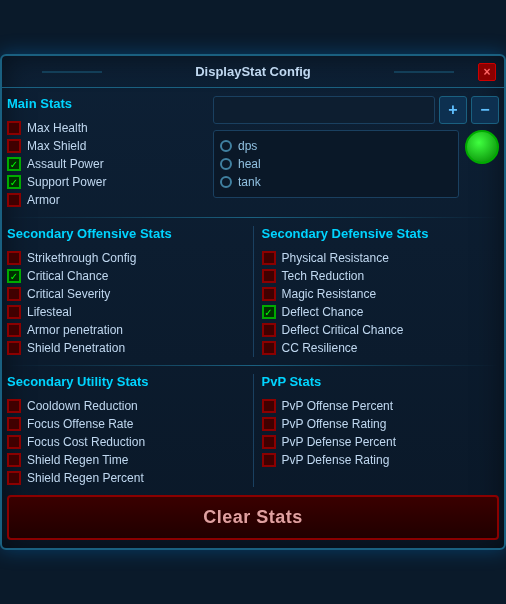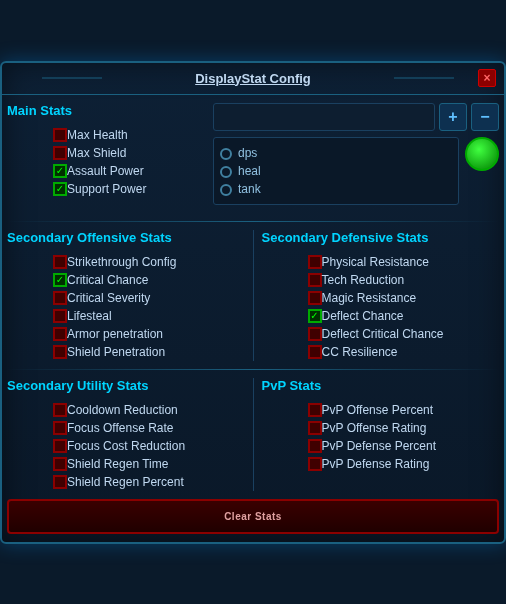--- a/index.html
+++ b/index.html
@@ -20,21 +20,20 @@
       position: relative;
     }
     .title-bar {
       text-align: center;
       padding: 8px 40px;
       color: #c0d8f0;
       font-size: 13px;
       font-weight: bold;
       border-bottom: 1px solid #1a6080;
       position: relative;
-      text-decoration: underline;
     }
     .title-bar::before, .title-bar::after {
       content: '';
       position: absolute;
       top: 50%;
       transform: translateY(-50%);
       height: 1px;
       width: 60px;
       background: #1a6080;
     }
@@ -107,21 +106,21 @@
     .preset-list {
       background: #0a1828;
       border: 1px solid #1a4060;
       border-radius: 3px;
       padding: 6px;
       margin-bottom: 8px;
       flex: 1;
     }
     .preset-item {
       display: flex;
-      align-items: flex-end;
+      align-items: center;
       gap: 6px;
       padding: 2px 0;
       color: #90c0e0;
       font-size: 12px;
     }
     .radio-circle {
       width: 12px;
       height: 12px;
       border-radius: 50%;
       border: 2px solid #4080a0;
@@ -144,24 +143,24 @@
     .section-title {
       font-size: 13px;
       font-weight: bold;
       margin-bottom: 6px;
       padding-bottom: 2px;
     }
     .cyan { color: #00d4ff; }
     .stat-item {
       display: flex;
       align-items: center;
+      gap: 6px;
       padding: 2px 0;
       color: #c0d8f0;
       font-size: 12px;
-      margin-left: 46px;
     }
     .checkbox {
       width: 14px;
       height: 14px;
       border: 2px solid #8b0000;
       background: #400000;
       flex-shrink: 0;
       display: flex;
       align-items: center;
       justify-content: center;
@@ -192,21 +191,21 @@
       border-left: 1px solid #1a4060;
     }
     
     .clear-btn {
       width: 100%;
       padding: 10px;
       background: linear-gradient(180deg, #3a0000, #200000);
       border: 2px solid #8b0000;
       border-radius: 4px;
       color: #e0a0a0;
-      font-size: 10px;
+      font-size: 18px;
       font-weight: bold;
       cursor: pointer;
       margin-top: 8px;
       letter-spacing: 0.5px;
     }
   </style>
 </head>
 <body>
 
 <div class="window">
@@ -231,20 +230,24 @@
               <div class="checkbox"></div>
               <span>Max Shield</span>
             </div>
             <div class="stat-item">
               <div class="checkbox checked">✓</div>
               <span>Assault Power</span>
             </div>
             <div class="stat-item">
               <div class="checkbox checked">✓</div>
               <span>Support Power</span>
+            </div>
+            <div class="stat-item">
+              <div class="checkbox"></div>
+              <span>Armor</span>
             </div>
           </div>
       </div>
       <div class="right-preset">
         <div style="display:flex;gap:4px;margin-bottom:6px;">
           <input class="preset-input" type="text" style="">
           <div class="btn-plus">+</div>
           <div class="btn-minus">−</div>
         </div>
         <div style="display:flex;gap:6px;align-items:flex-start;">

